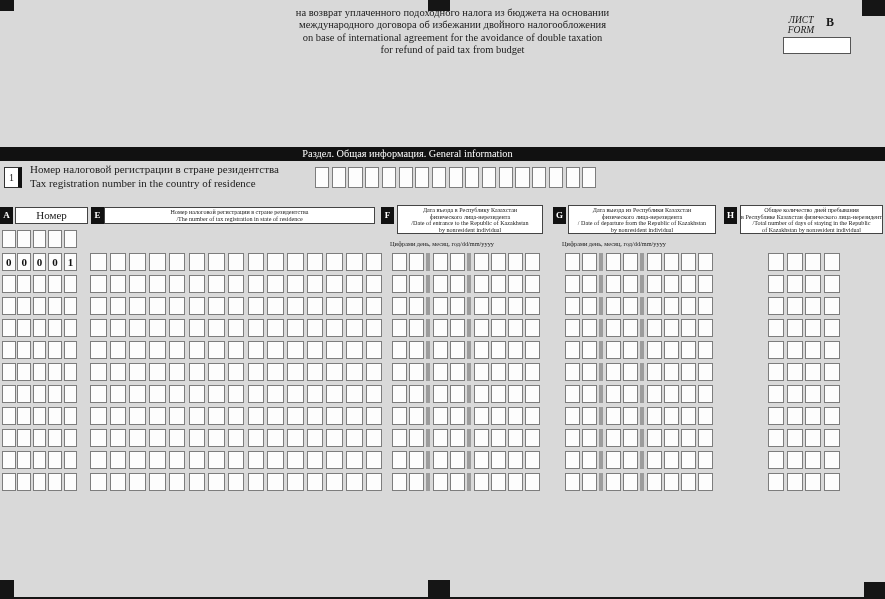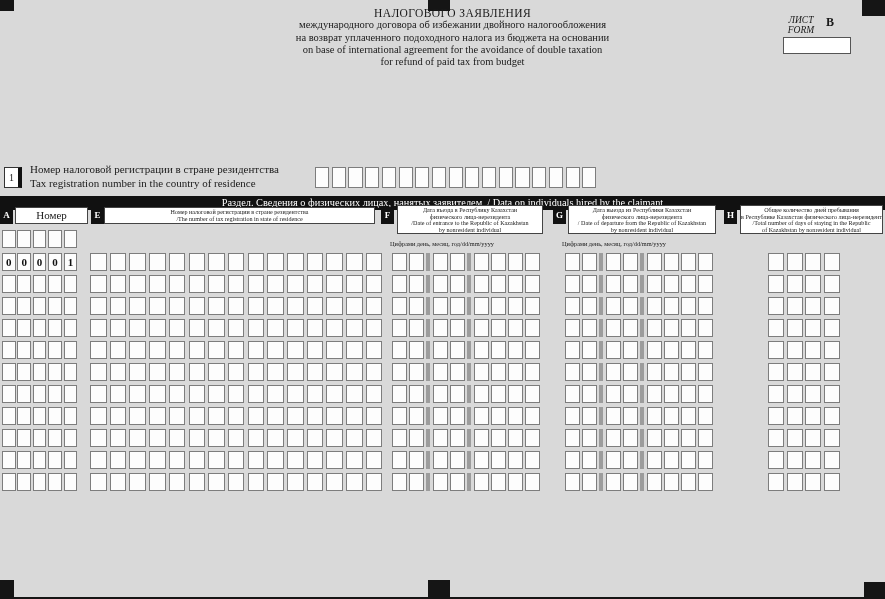--- a/index.html
+++ b/index.html
@@ -50,42 +50,41 @@
 
   <div class="mark" style="left:0;top:0;width:14px;height:11px;"></div>
   <div class="mark" style="left:428px;top:0;width:22px;height:11px;"></div>
   <div class="mark" style="left:862px;top:0;width:23px;height:16px;"></div>
   <div class="mark" style="left:0;top:580px;width:14px;height:17px;"></div>
   <div class="mark" style="left:428px;top:580px;width:22px;height:17px;"></div>
   <div class="mark" style="left:864px;top:582px;width:21px;height:16px;"></div>
   <div class="botline"></div>
 
   <div class="hdr">
-    <div class="hl caps">НАЛОГОВОГО ЗАЯВЛЕНИЯ</div>
+    <div class="hl">на возврат уплаченного подоходного налога из бюджета на основании</div>
     <div class="hl">международного договора об избежании двойного налогообложения</div>
-    <div class="hl">на возврат уплаченного подоходного налога из бюджета на основании</div>
     <div class="hl">on base of international agreement for the avoidance of double taxation</div>
     <div class="hl">for refund of paid tax from budget</div>
   </div>
 
   <div class="page-stack">
     <div>ЛИСТ</div>
     <div>FORM</div>
   </div>
   <div class="page-letter">B</div>
   <input class="page-input" value="" style="">
 
 
+  <div class="bar b1">Раздел. Общая информация. General information</div>
   <div class="item1-num">1</div>
   <div class="item1-label">
     <div>Номер налоговой регистрации в стране резидентства</div>
     <div>Tax registration number in the country of residence</div>
   </div>
 
-  <div class="bar b2">Раздел. Сведения о физических лицах, нанятых заявителем, / Data on individuals hired by the claimant</div>
 
   <div class="lbox" style="left:0;top:207px;">A</div>
   <div class="wbox nomer">Номер</div>
 
   <div class="lbox" style="left:91px;top:207px;">E</div>
   <div class="wbox ebox">
     <div class="tl">Номер налоговой регистрации в стране резидентства</div>
     <div class="tl">/The number of tax registration in state of residence</div>
   </div>
 

